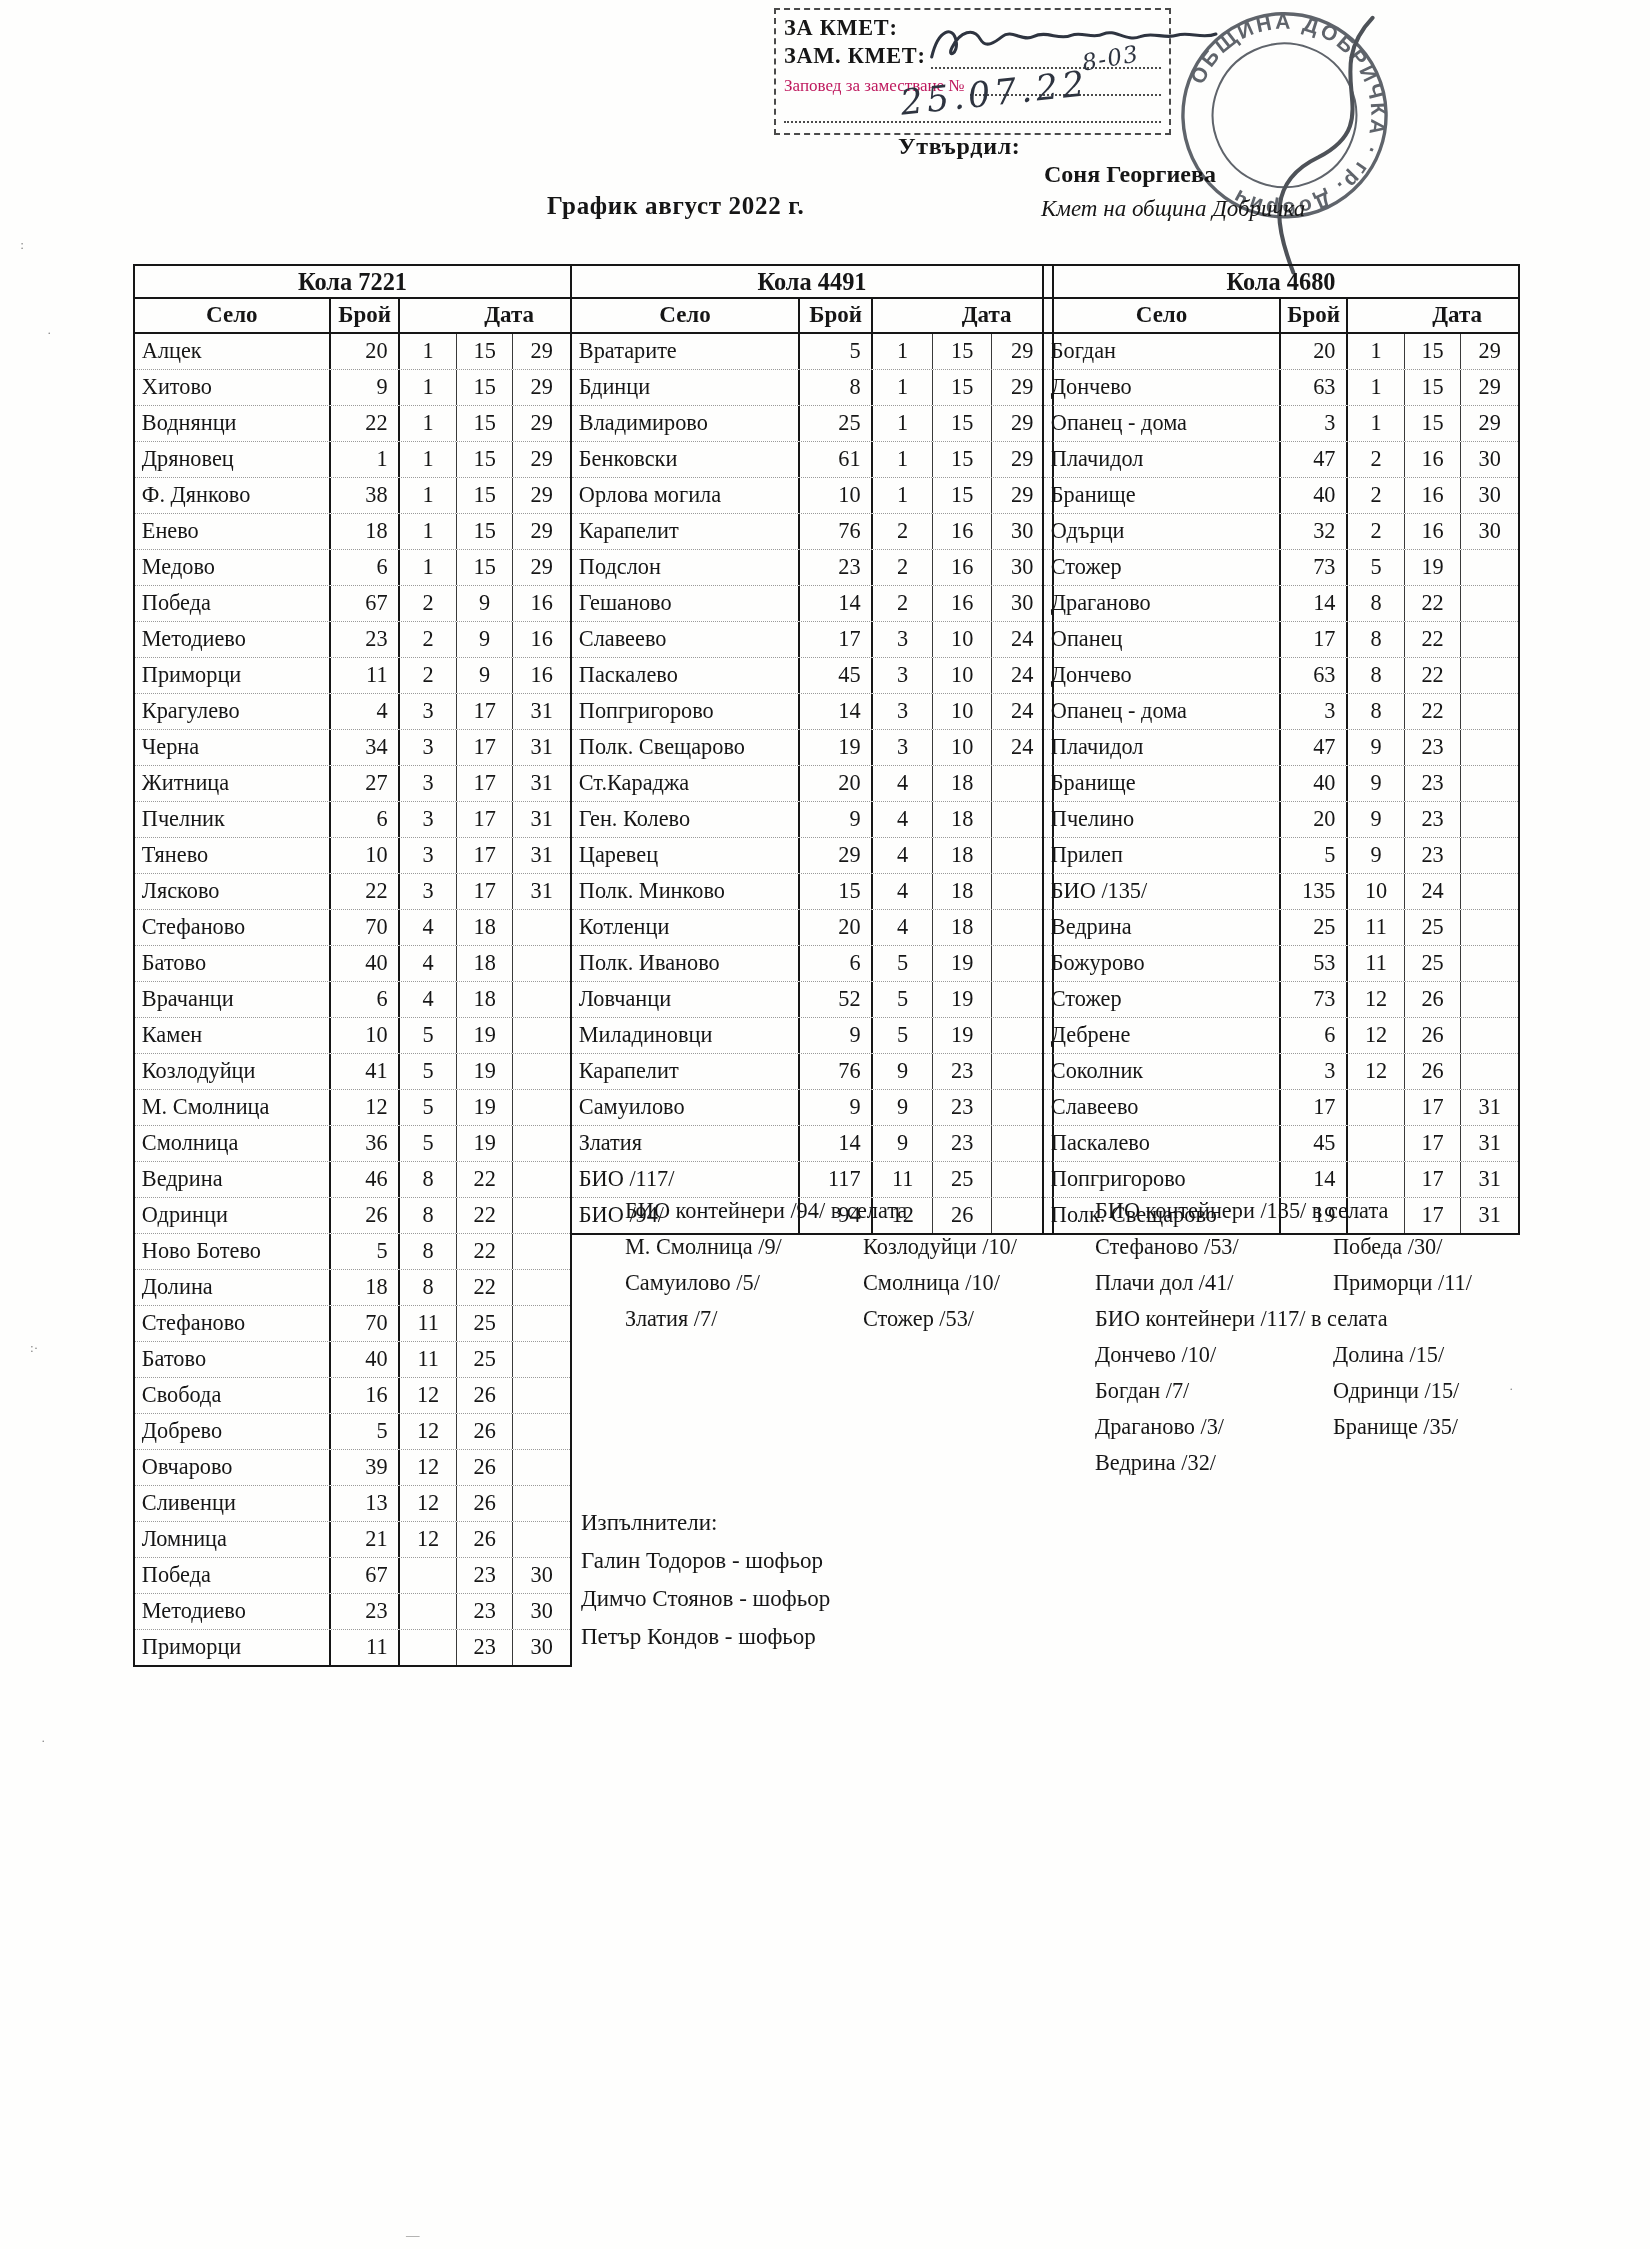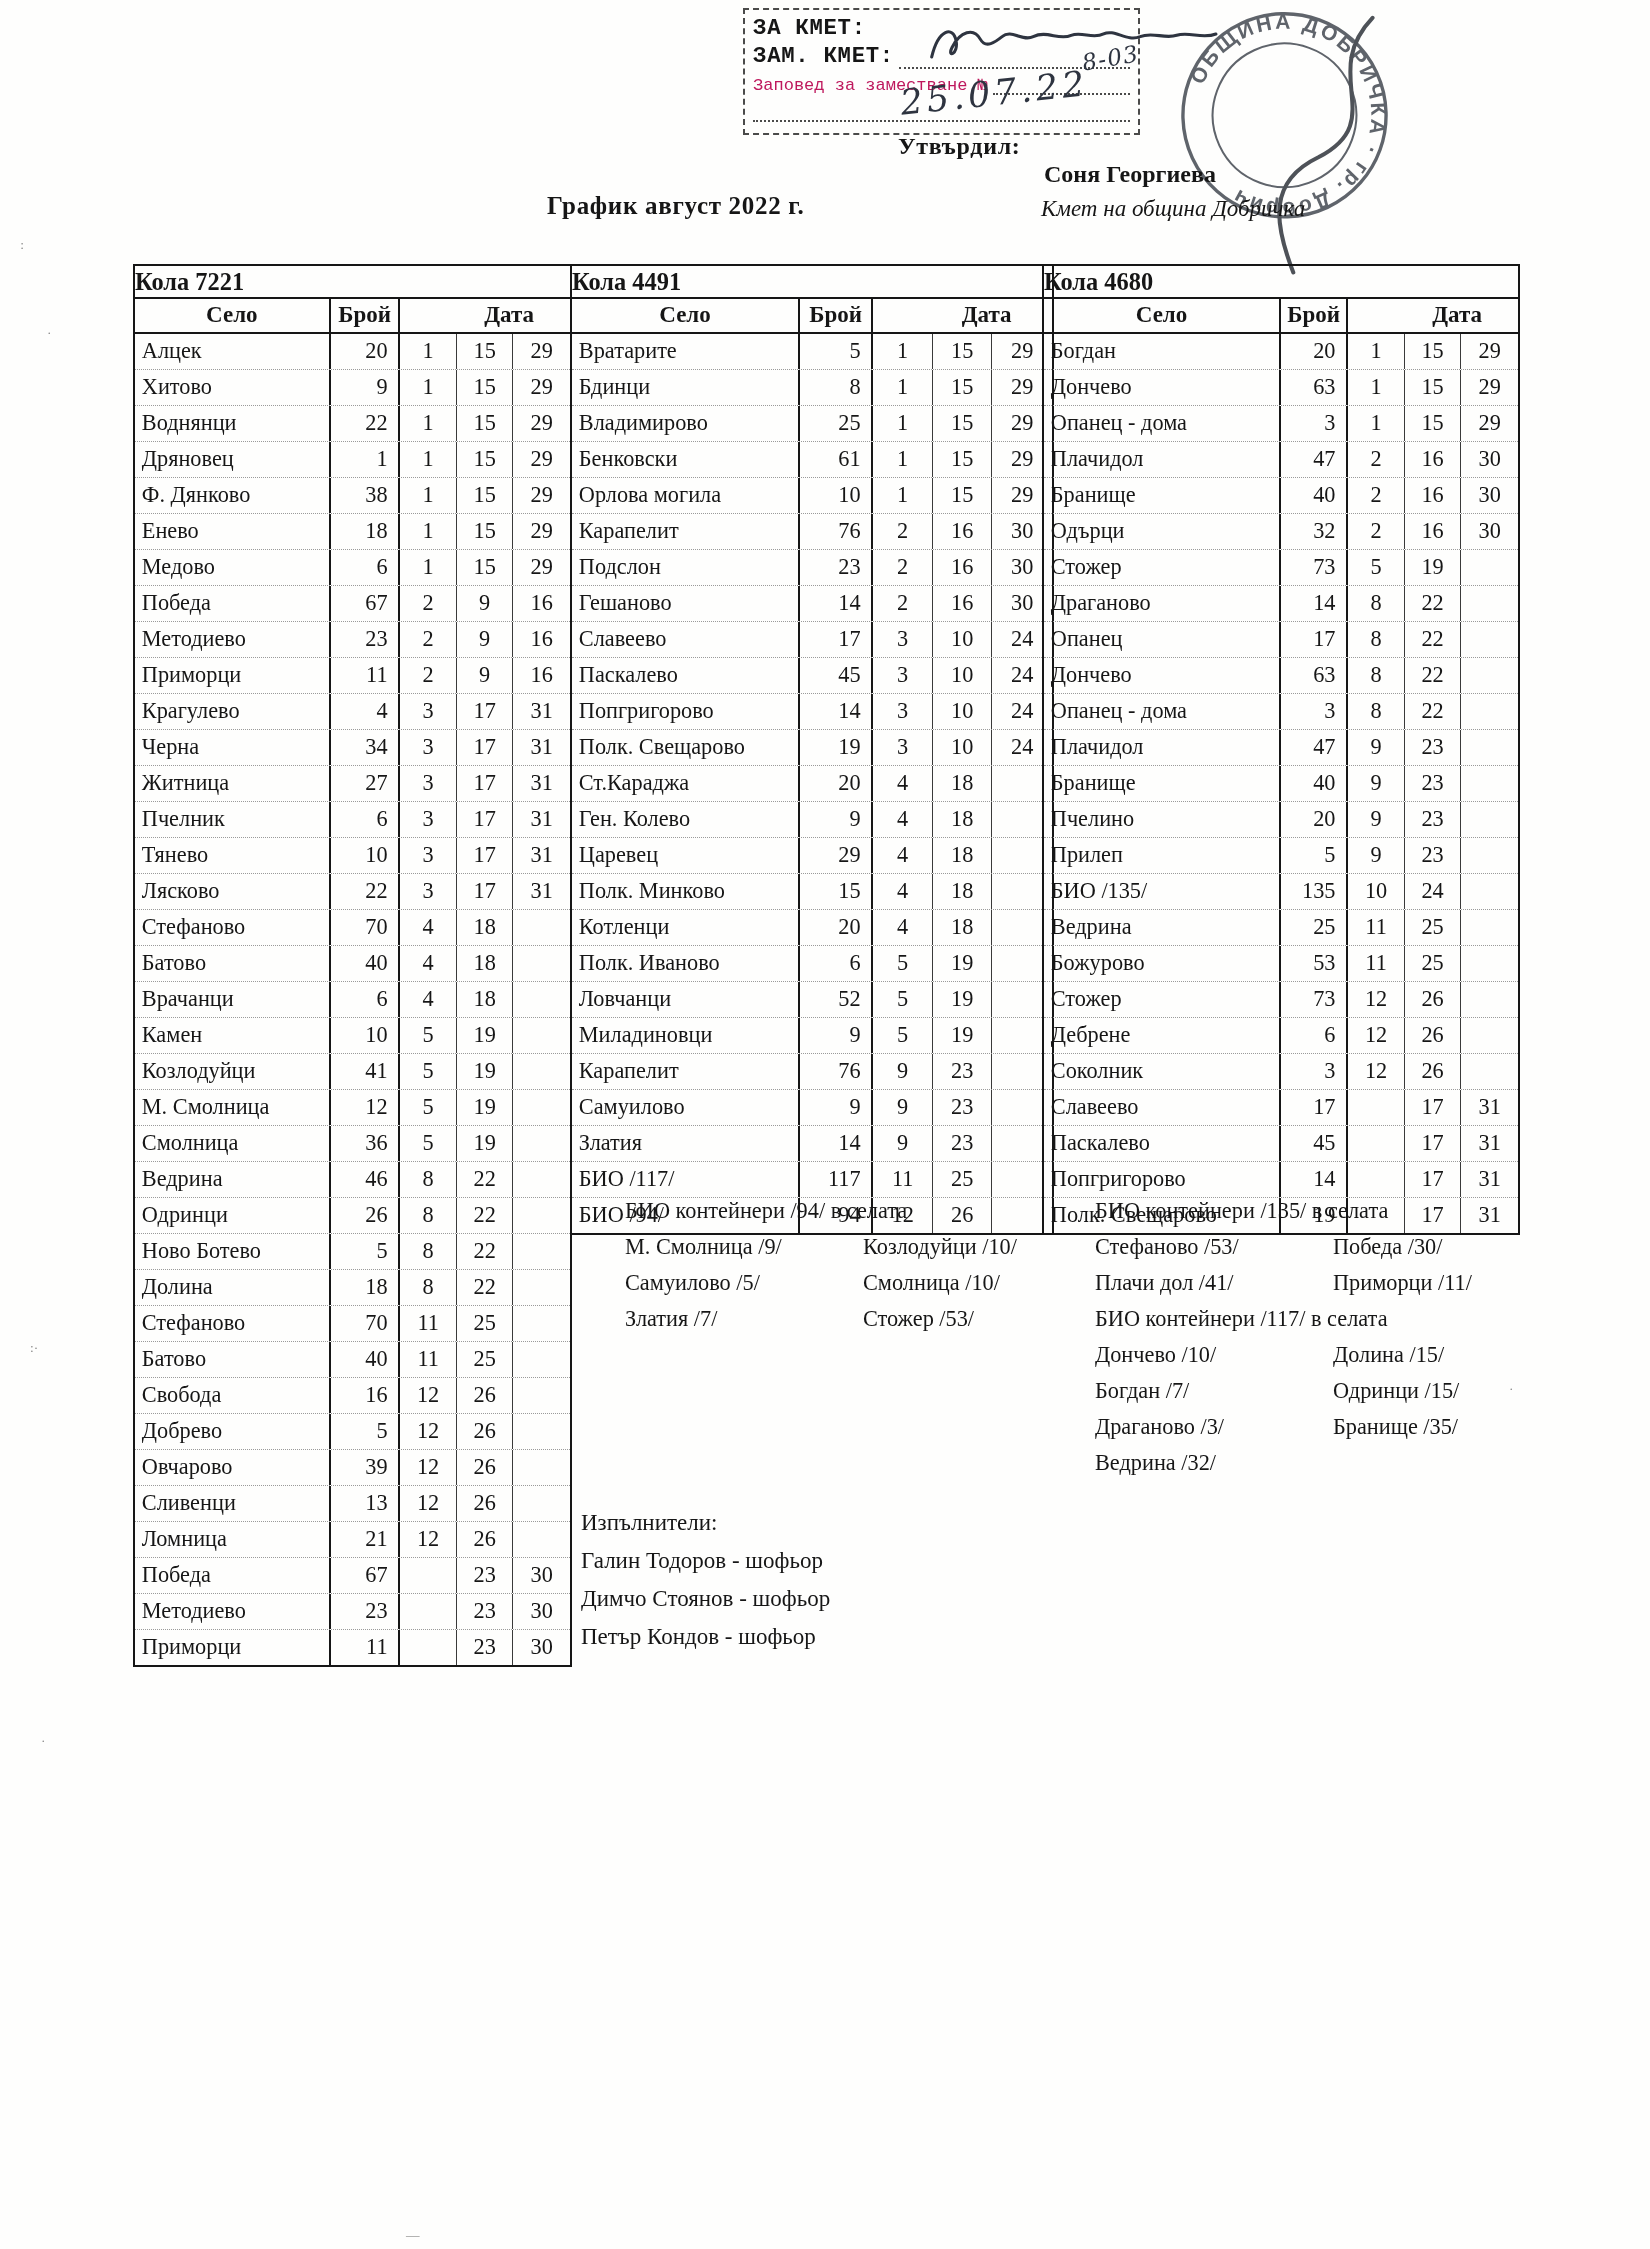--- a/index.html
+++ b/index.html
@@ -2,22 +2,22 @@
 <html style="font-size:10.8px"><head>
 <meta charset="utf-8">
 <style>
   html,body{margin:0;padding:0;background:#e9e9e9;}
   .page{
     position:relative;width:1651px;height:2250px;background:#fefefd;
     font-family:"Liberation Serif","DejaVu Serif",serif;color:#161616;overflow:hidden;
   }
   
   .stamp-box{
-    position:absolute;left:743px;top:8.1px;width:397px;height:127px;
-    border:2px dashed #4a4a4a;box-sizing:border-box;padding:5.4px 8.1px 4.1px 8.1px;font-family:Liberation Mono, monospace;
+    position:absolute;left:774px;top:8.1px;width:397px;height:127px;
+    border:2px dashed #4a4a4a;box-sizing:border-box;padding:5.4px 8.1px 4.1px 8.1px;
   }
   .sb-row{display:flex;align-items:flex-end;}
   .sb-l1{font-weight:bold;font-size:22.3px;letter-spacing:0.7px;}
   .sb-l2{font-weight:bold;font-size:22.3px;letter-spacing:0.7px;margin-top:1.4px;}
   .sb-l3{font-size:17px;color:#be185d;margin-top:6.8px;}
   .leader{flex:1;border-bottom:2px dotted #4a4a4a;height:0.75em;margin-left:5.4px;}
   .sb-l4{margin-top:17.6px;}
   .sb-l4 .leader{margin-left:0;}
   .handwriting{
     position:absolute;font-style:italic;color:#2e3440;
@@ -35,21 +35,21 @@
   .round-stamp circle{fill:none;stroke:#4a4f57;}
   .ringtext{font-size:31px;font-weight:bold;fill:#4a4f57;letter-spacing:4px;
             font-family:"Liberation Sans",sans-serif;}
   .swoosh{fill:none;stroke:#363b42;stroke-width:6;stroke-linecap:round;}
   
   .table-area{position:absolute;left:133px;top:264px;width:1392px;}
   .panel{position:absolute;top:0;border:2px solid #161616;box-sizing:border-box;background:transparent;}
   .p1{left:0;width:439px;--cols:45% 16% 13% 13% 13%;}
   .p2{left:437px;width:484px;--cols:47.5% 15.3% 12.4% 12.4% 12.4%;}
   .p3{left:909px;width:478px;--cols:50% 14.2% 11.93% 11.93% 11.94%;}
-  .car-title{height:31px;line-height:31px;font-weight:bold;font-size:24.4px;
+  .car-title{height:31px;line-height:31px;text-align:center;font-weight:bold;font-size:24.4px;
              border-bottom:2px solid #161616;}
   .col-headers{display:grid;grid-template-columns:var(--cols);height:32.5px;line-height:32.5px;
                font-weight:bold;font-size:23px;border-bottom:2px solid #161616;}
   .hc{text-align:center;}
   .hv{border-right:2px solid #161616;}
   .hn{border-right:2px solid #161616;}
   .hd{grid-column:3/6;padding-left:48px;}
   .trow{display:grid;grid-template-columns:var(--cols);height:35px;border-bottom:1.4px dotted #9a9a9a;}
   .rows .trow:last-child{border-bottom:none;}
   .cell{line-height:34px;font-size:22.3px;overflow:hidden;white-space:nowrap;}

